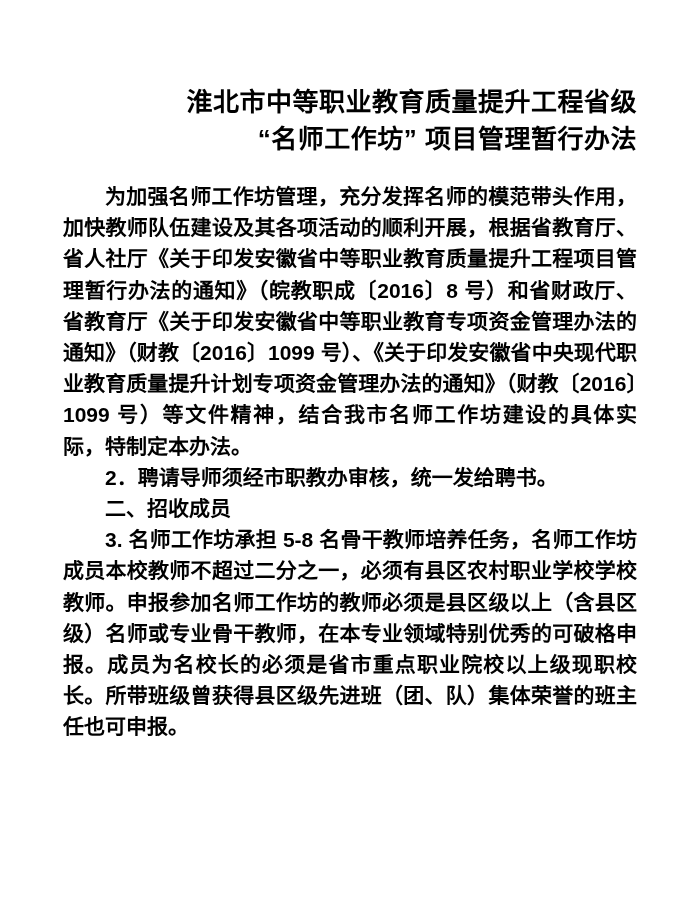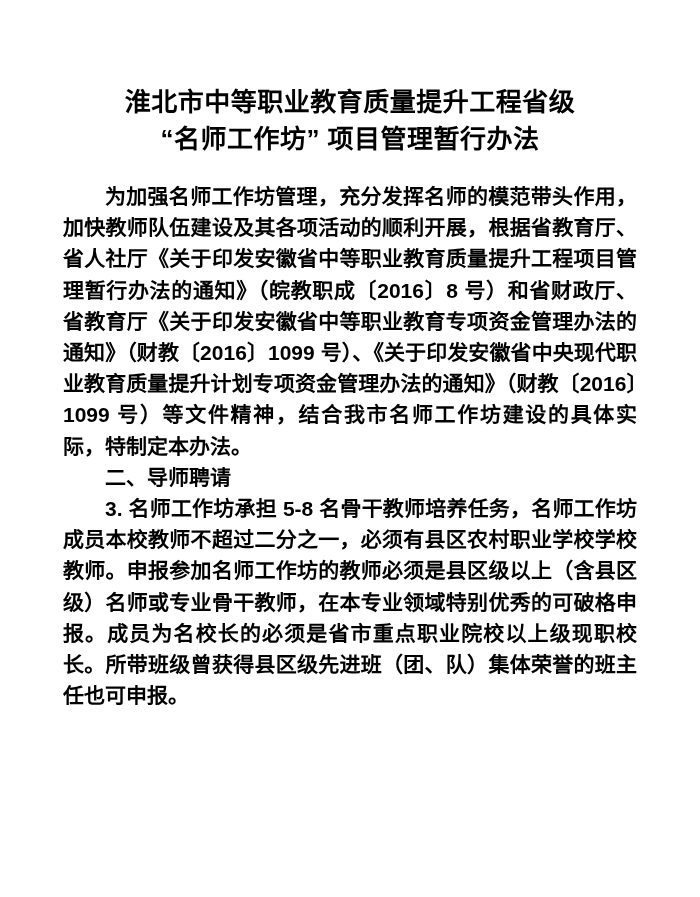--- a/index.html
+++ b/index.html
@@ -18,21 +18,21 @@
     color: #000000;
   }
   .doc {
     position: absolute;
     top: 0;
     left: 63px;
     width: 574px;
   }
   .doc-title {
     margin-top: 84px;
-    text-align: center;
+    text-align: right;
     font-size: 26px;
     font-weight: 700;
     line-height: 37px;
     letter-spacing: 0.5px;
   }
   .doc-title .title-line {
     display: block;
   }
   .doc-body {
     margin-top: 23px;
@@ -51,18 +51,19 @@
 <body>
 
 <div class="page">
   <div class="doc">
     <h1 class="doc-title">
       <span class="title-line">淮北市中等职业教育质量提升工程省级</span>
       <span class="title-line">“名师工作坊” 项目管理暂行办法</span>
     </h1>
     <div class="doc-body">
       <p>为加强名师工作坊管理，充分发挥名师的模范带头作用，加快教师队伍建设及其各项活动的顺利开展，根据省教育厅、省人社厅《关于印发安徽省中等职业教育质量提升工程项目管理暂行办法的通知》（皖教职成〔2016〕8 号）和省财政厅、省教育厅《关于印发安徽省中等职业教育专项资金管理办法的通知》（财教〔2016〕1099 号）、《关于印发安徽省中央现代职业教育质量提升计划专项资金管理办法的通知》（财教〔2016〕1099 号）等文件精神，结合我市名师工作坊建设的具体实际，特制定本办法。</p>
-      <p>二、导师聘请</p>
+      <p>2．聘请导师须经市职教办审核，统一发给聘书。</p>
+      <p>二、招收成员</p>
       <p>3. 名师工作坊承担 5-8 名骨干教师培养任务，名师工作坊成员本校教师不超过二分之一，必须有县区农村职业学校学校教师。申报参加名师工作坊的教师必须是县区级以上（含县区级）名师或专业骨干教师，在本专业领域特别优秀的可破格申报。成员为名校长的必须是省市重点职业院校以上级现职校长。所带班级曾获得县区级先进班（团、队）集体荣誉的班主任也可申报。</p>
 
     </div>
   </div>
 </div>
 
 </body></html>

